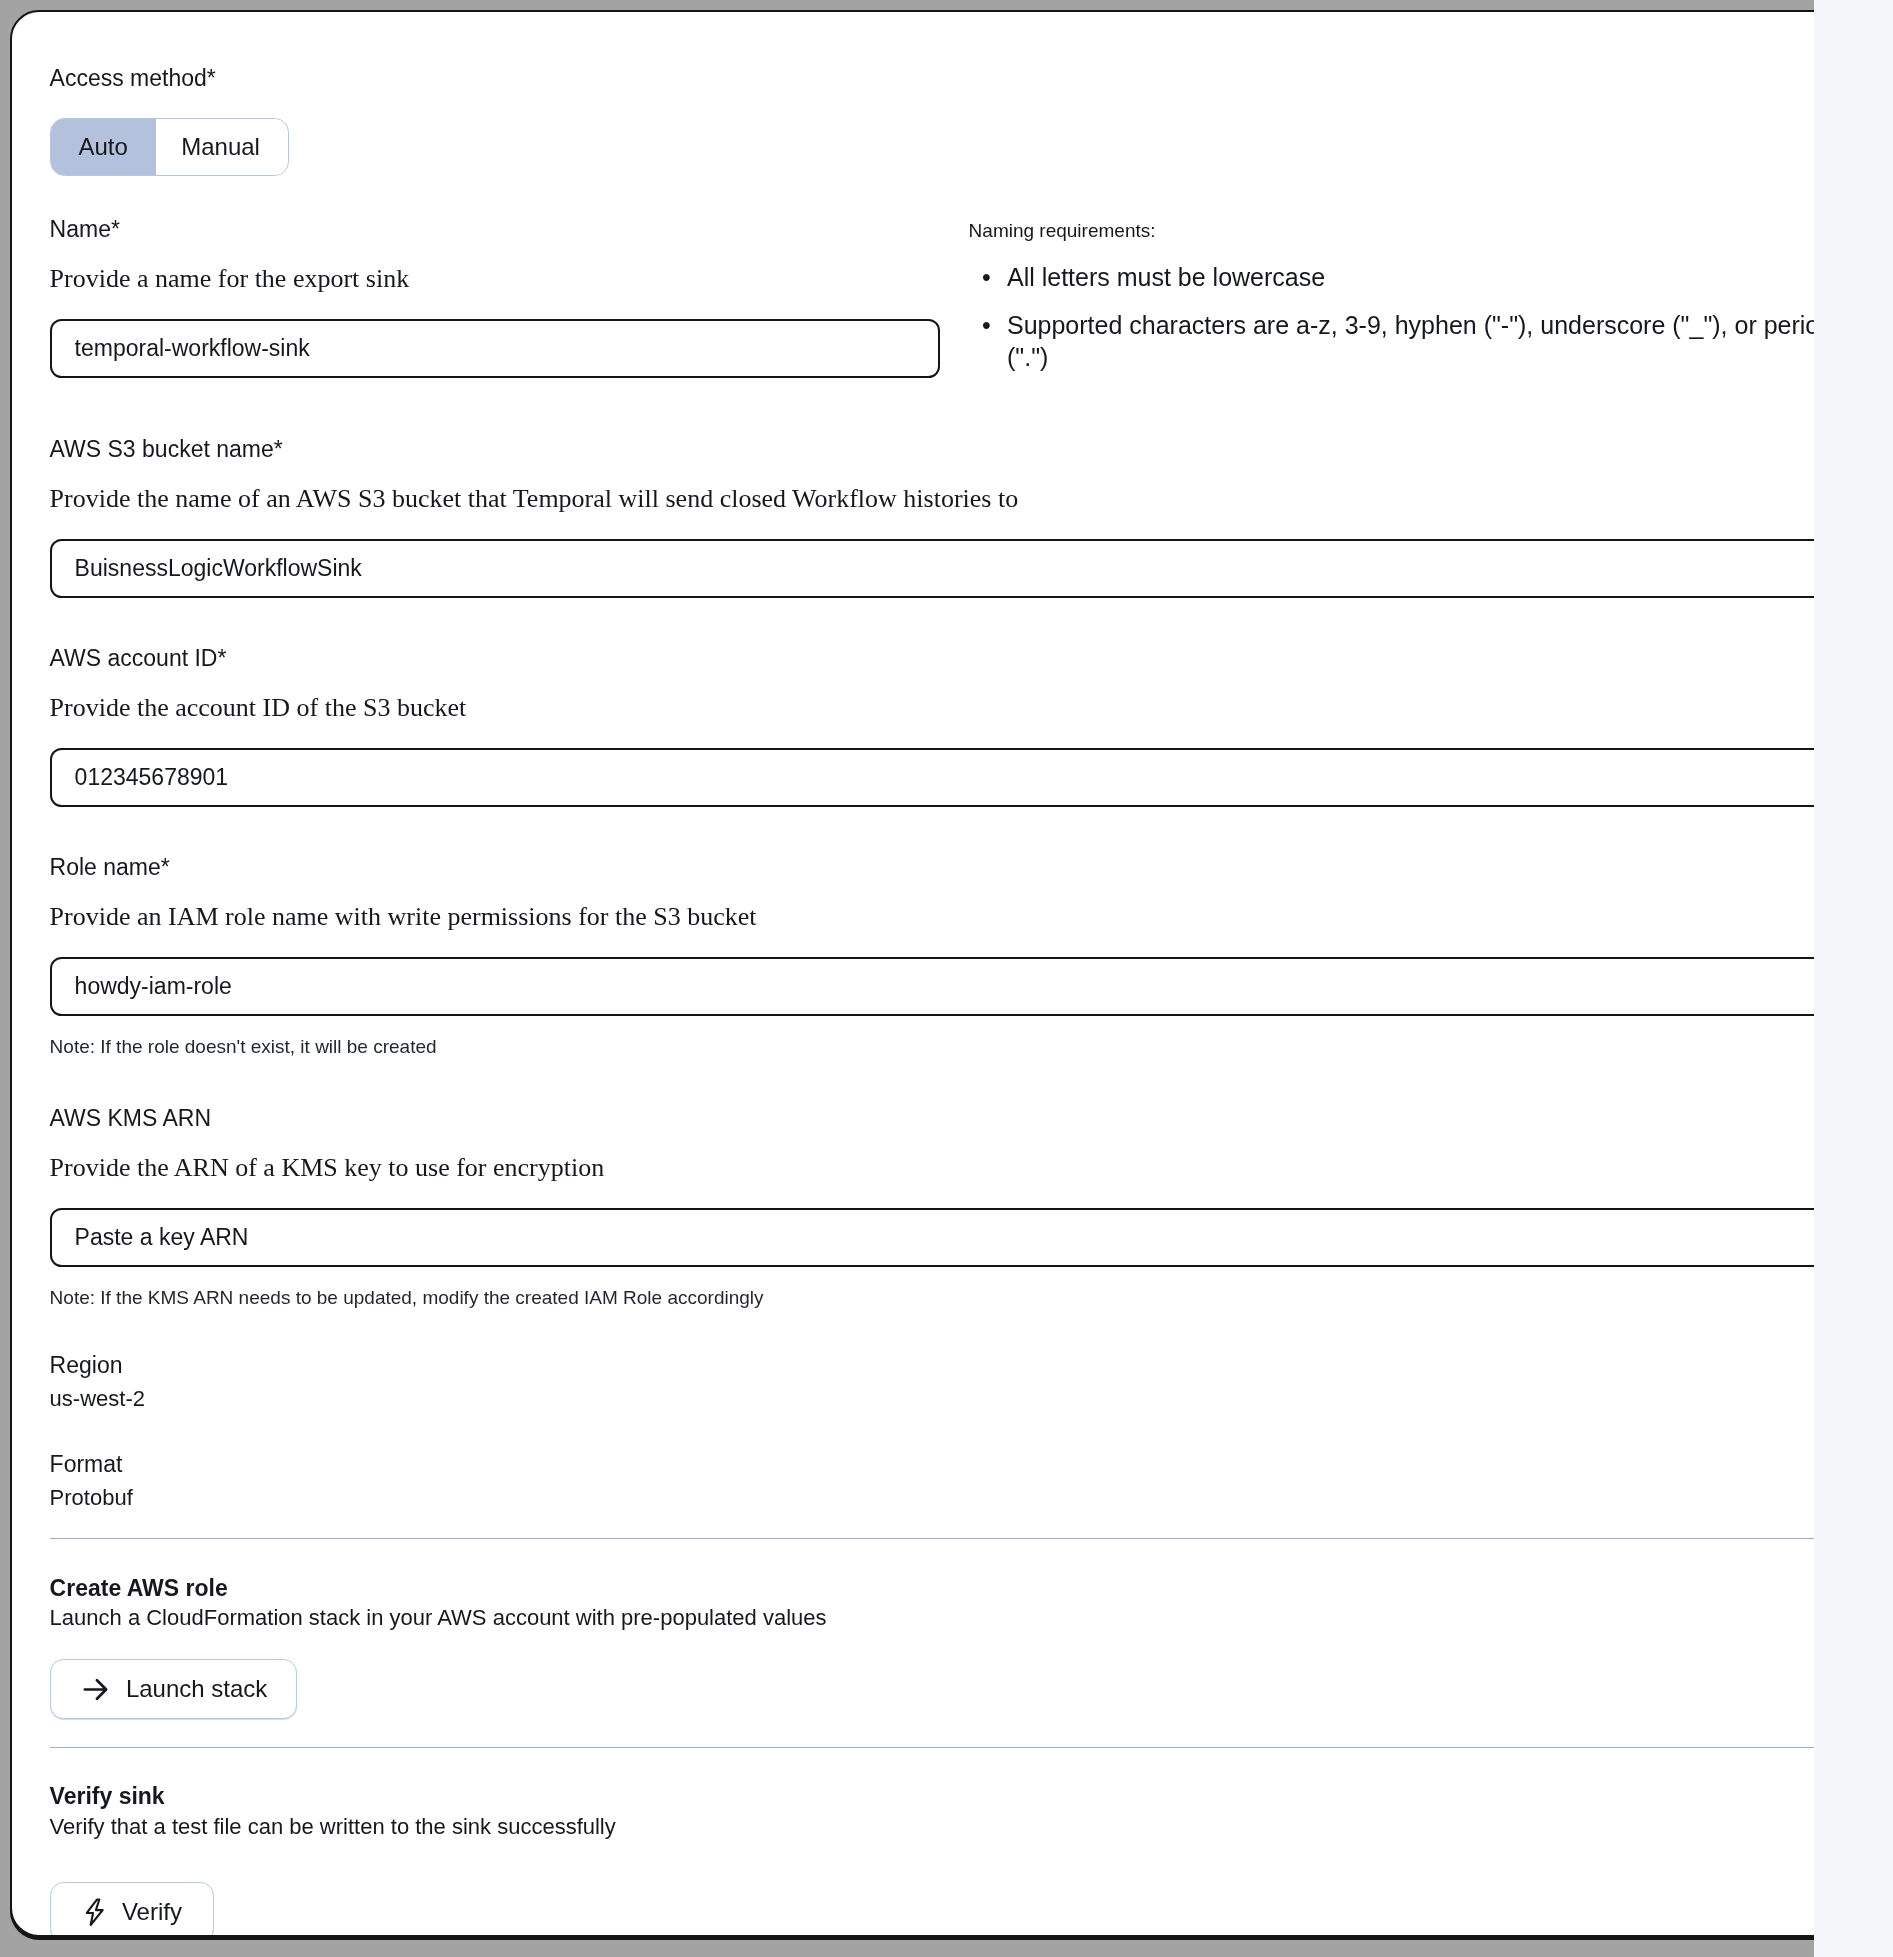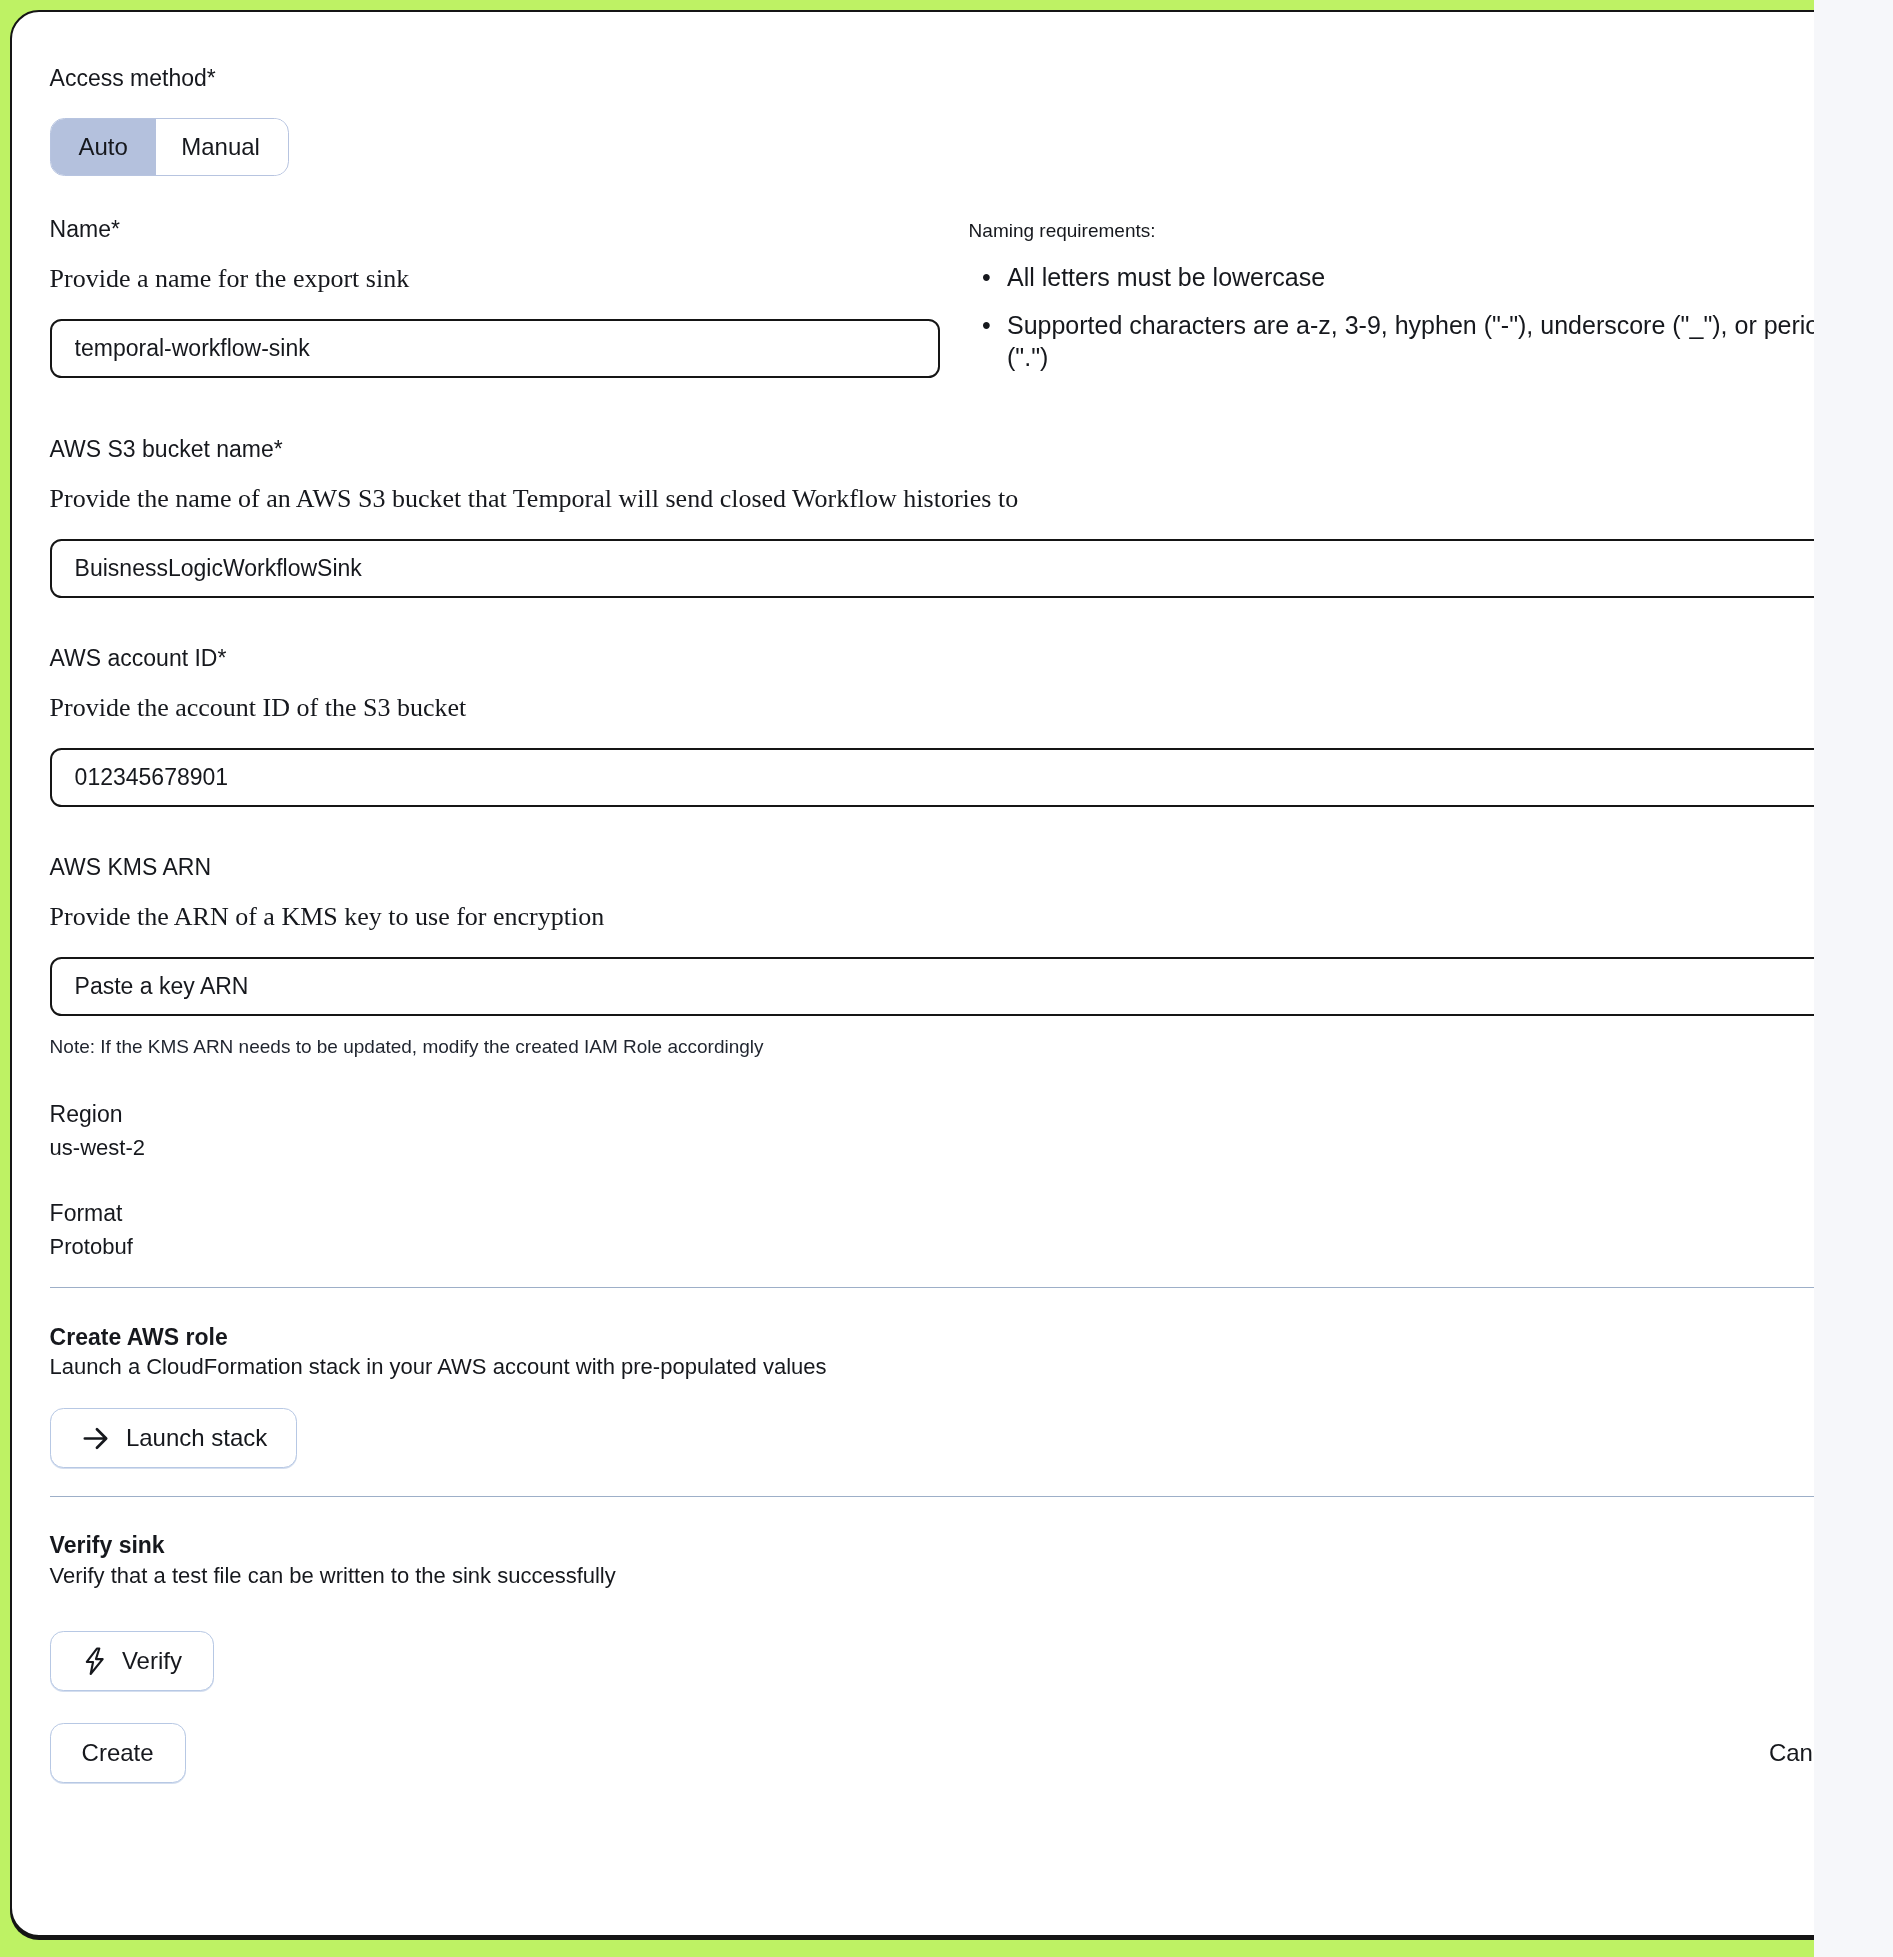--- a/index.html
+++ b/index.html
@@ -1,18 +1,18 @@
 <!DOCTYPE html>
 <html><head>
 <meta charset="utf-8">
 <style>
   * { box-sizing: border-box; margin: 0; padding: 0; }
   html,body { background:#f6f7fa; }
   body { font-family: "Liberation Sans", "DejaVu Sans", sans-serif; color:#16181d; }
-  .page { position:relative; width:1814px; height:1958px; background:#bef264; overflow:hidden; }
+  .page { position:relative; width:1814px; height:1958px; background:#a3a3a3; overflow:hidden; }
 
   .card {
     position:absolute; left:9.6px; top:9.6px; width:1874px; height:1927px;
     background:#ffffff; border:2.9px solid #151515; border-radius:29px;
     box-shadow:0 2.9px 0 #151515;
     padding:52px 38px 0 38px; overflow:hidden;
   }
 
   .lbl { font-size:23px; line-height:29px; font-weight:400; }
   .desc { font-size:26px; line-height:27px; margin-top:21px;font-family:Liberation Serif, serif; }
@@ -114,20 +114,26 @@
       <div class="desc">Provide the name of an AWS S3 bucket that Temporal will send closed Workflow histories to</div>
       <input class="field-input w-full" type="text" value="BuisnessLogicWorkflowSink" style="">
     </div>
 
     <div class="field">
       <div class="lbl">AWS account ID*</div>
       <div class="desc">Provide the account ID of the S3 bucket</div>
       <input class="field-input w-full" type="text" value="012345678901" style="">
     </div>
 
+    <div class="field">
+      <div class="lbl">Role name*</div>
+      <div class="desc">Provide an IAM role name with write permissions for the S3 bucket</div>
+      <input class="field-input w-full" type="text" value="howdy-iam-role" style="">
+      <div class="note">Note: If the role doesn't exist, it will be created</div>
+    </div>
 
     <div class="field">
       <div class="lbl">AWS KMS ARN</div>
       <div class="desc">Provide the ARN of a KMS key to use for encryption</div>
       <input class="field-input w-full" type="text" placeholder="Paste a key ARN" style="">
       <div class="note">Note: If the KMS ARN needs to be updated, modify the created IAM Role accordingly</div>
     </div>
 
     <div class="field-ro">
       <div class="lbl">Region</div>

